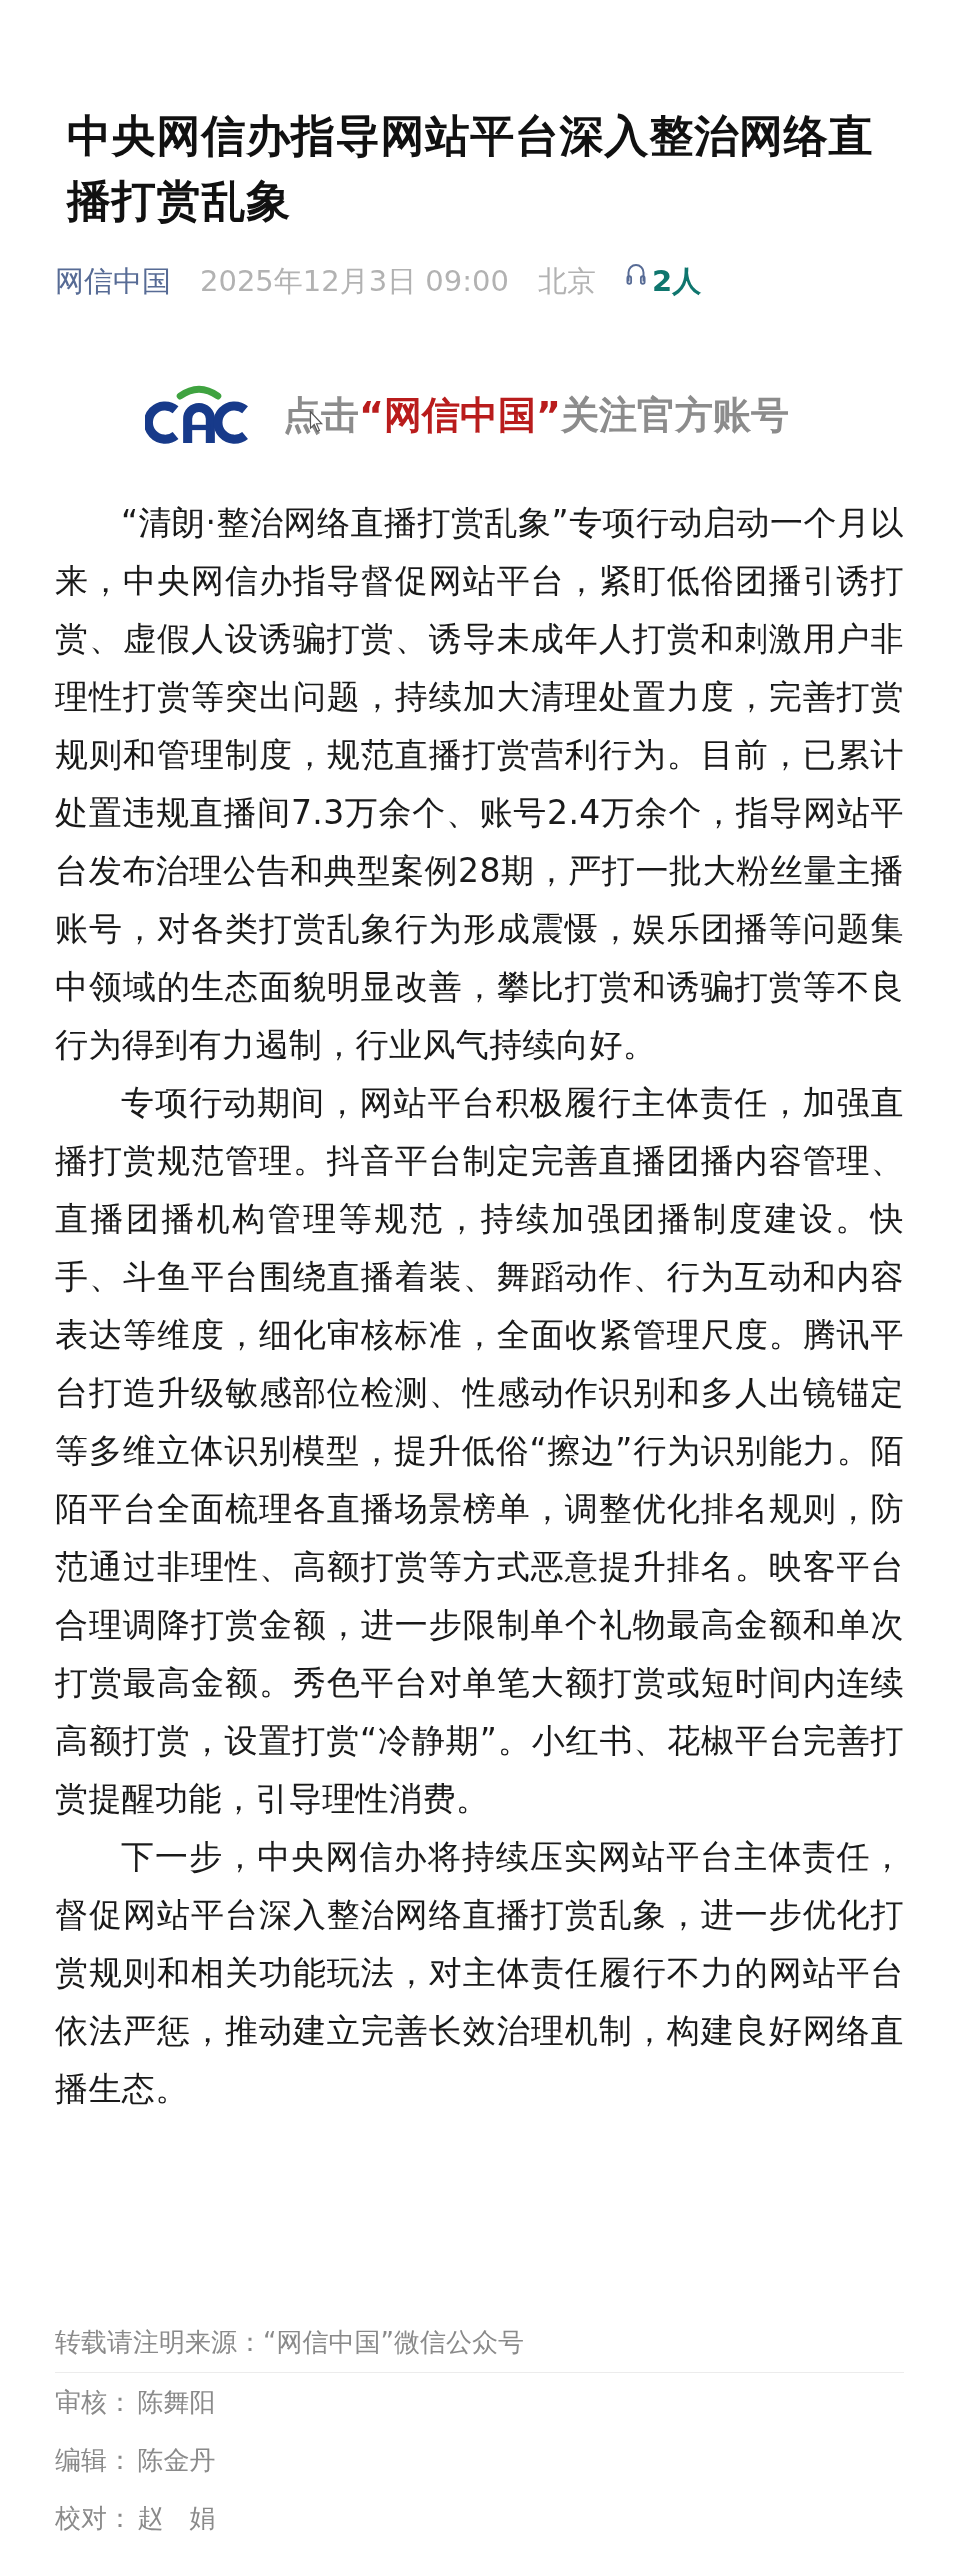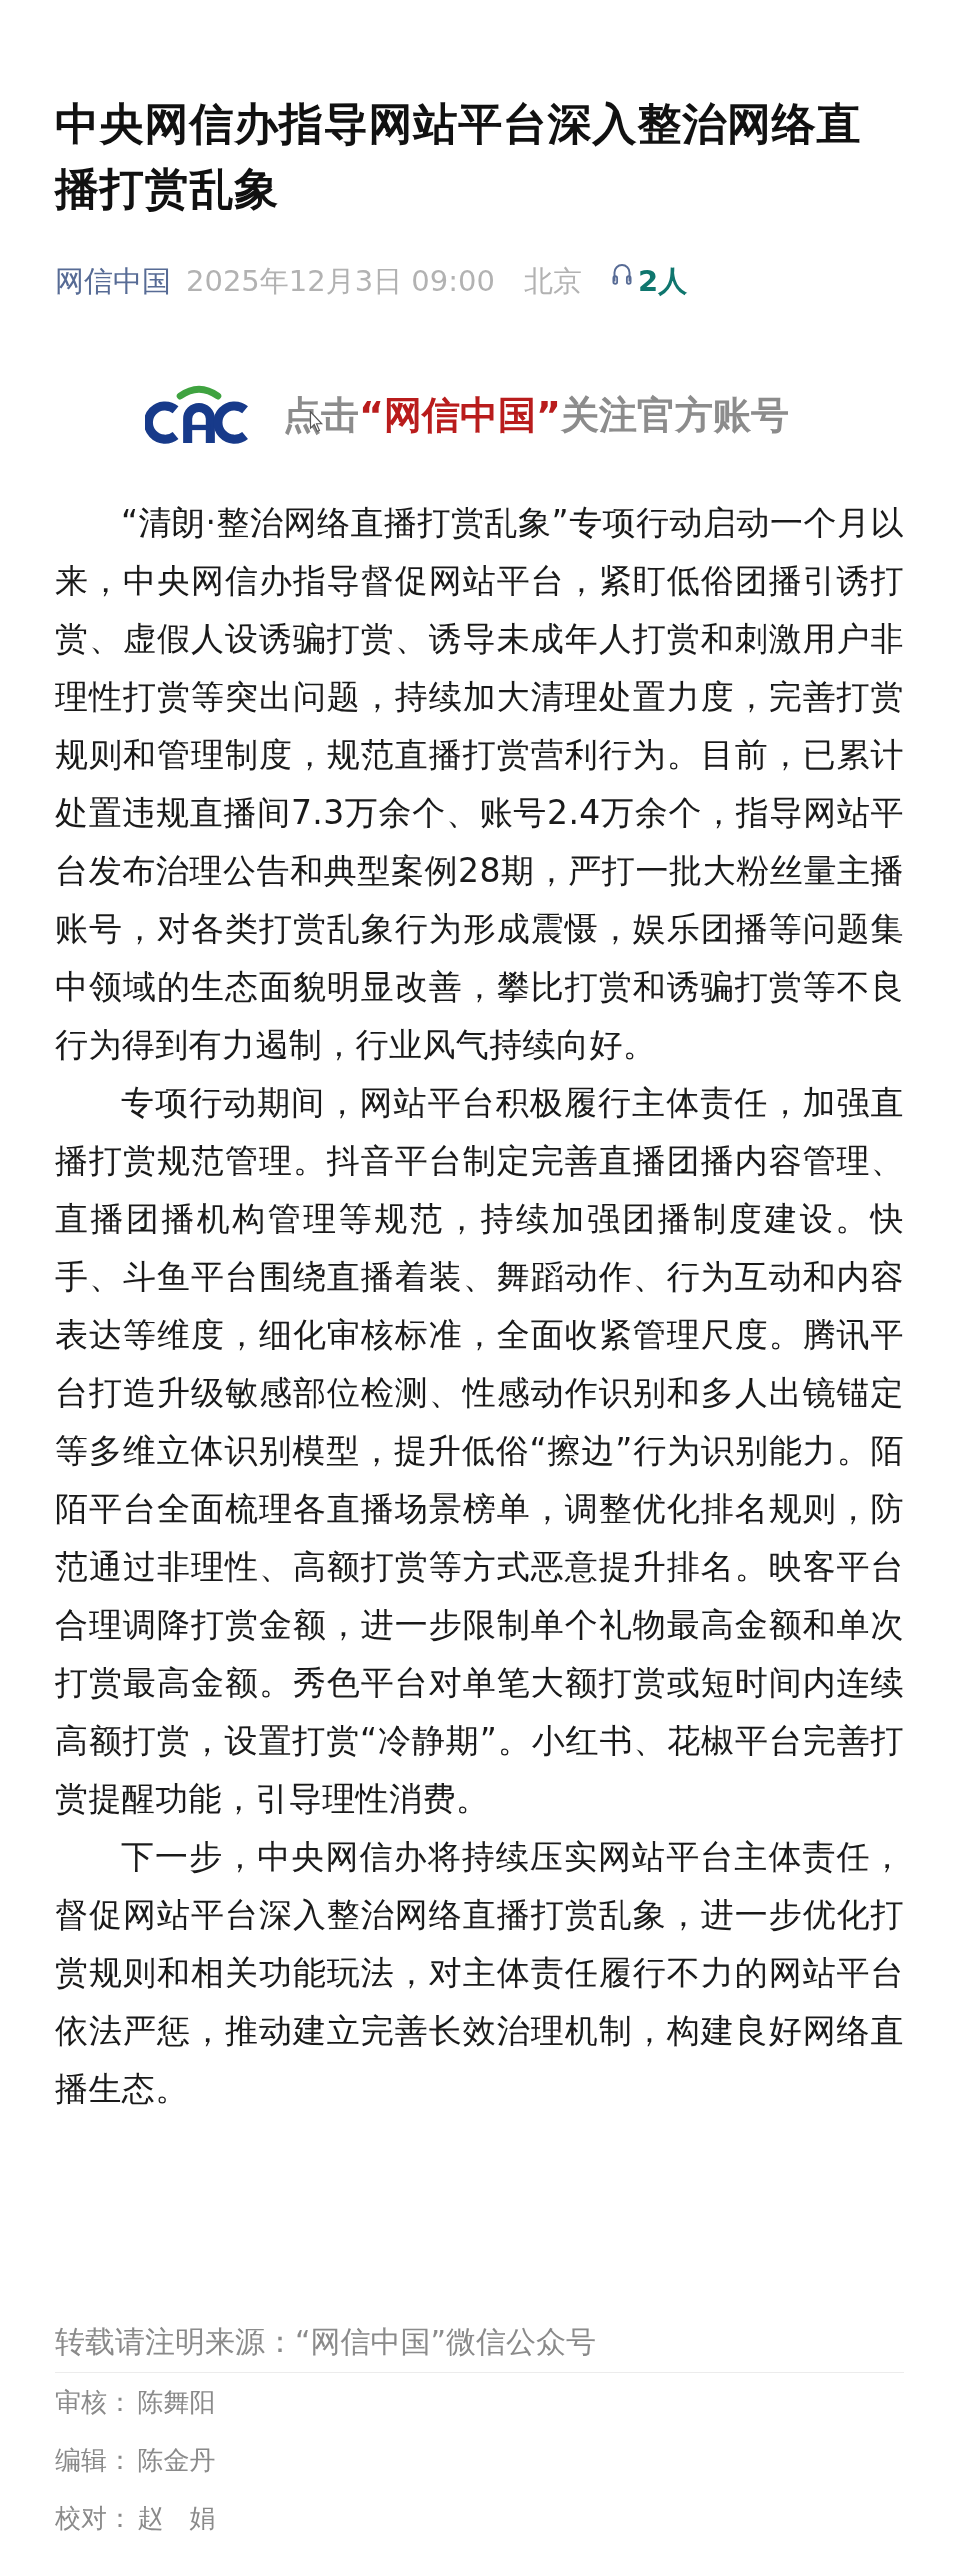--- a/index.html
+++ b/index.html
@@ -1,37 +1,37 @@
 <!DOCTYPE html>
 <html style="font-size:12px"><head>
 <meta charset="utf-8">
 <style>
   html, body { margin: 0; padding: 0; background: #ffffff; }
   body { width: 958px; height: 2576px; position: relative; overflow: hidden;
          font-family: "DejaVu Sans", "Liberation Sans", sans-serif; color: #1a1a1a; }
   .wrap { position: absolute; left: 55px; top: 0; width: 849px; }
-  .title { position: absolute; top: 91px; left: 0; width: 849px; margin: 0;
+  .title { position: absolute; top: 91px; left: 0; width: 849px; margin: 12px;
            font-size: 44px; line-height: 65px; font-weight: bold; color: #111111; letter-spacing: 0.8px; }
   .meta { position: absolute; top: 259px; left: 0; height: 46px; display: flex; align-items: center;
           font-size: 29px; white-space: nowrap; }
-  .meta .source { color: #576b95; margin-right: 15px; }
+  .meta .source { color: #576b95; margin-right: 29px; }
   .meta .date { color: #b2b2b2; margin-right: 29px; }
   .meta .loc { color: #b2b2b2; margin-right: 30px; }
   .meta .listen { color: #0f766e; display: flex; align-items: flex-start; font-weight: bold; }
   .meta .listen svg { margin-right: 6px; }
   .banner { position: absolute; top: 377px; left: 90px; height: 76px; display: flex; align-items: center; }
   .banner .logo { width: 108px; height: 68px; margin-right: 30px; }
   .banner .txt { font-size: 38px; font-weight: bold; color: #8c8c8c; white-space: nowrap; position: relative; }
   .banner .txt .hl { color: #b91c1c; }
   .banner .cursor { position: absolute; left: 26px; top: 20px; }
   .body-text { position: absolute; top: 494px; left: 0; width: 849px; }
   .body-text p { margin: 0 0 0 0; font-size: 33px; line-height: 58px; text-indent: 2em;
                  text-align: justify; color: #1a1a1a; letter-spacing: 0.4px; }
   .footer { position: absolute; top: 2320px; left: 0; width: 849px; }
-  .footer .note { font-size: 30px; color: #8a8a8a; line-height: 44px; padding-bottom: 7.6px;
+  .footer .note { font-size: 26px; color: #8a8a8a; line-height: 44px; padding-bottom: 7.6px;
                   border-bottom: 1.5px solid #ececec; }
   .footer .credit { font-size: 26px; color: #8a8a8a; line-height: 58px; }
   .footer .credit .lbl { margin-right: 4.6px; text-align: center; }
 </style>
 </head>
 <body>
 
 <div class="wrap">
   <h1 class="title">中央网信办指导网站平台深入整治网络直播打赏乱象</h1>
 

